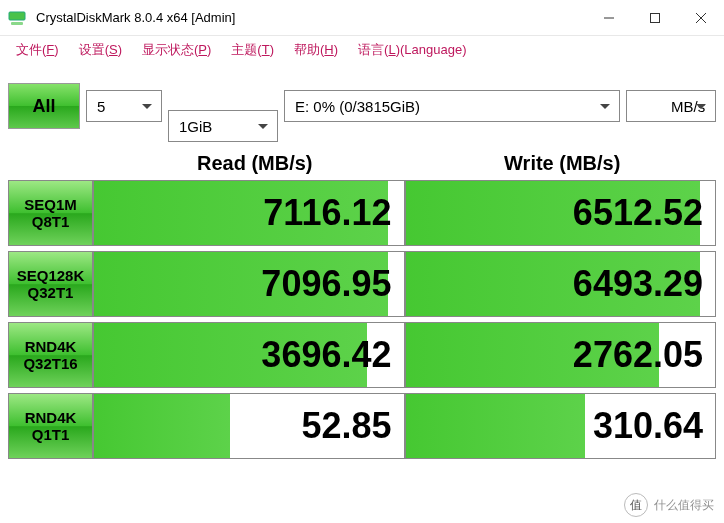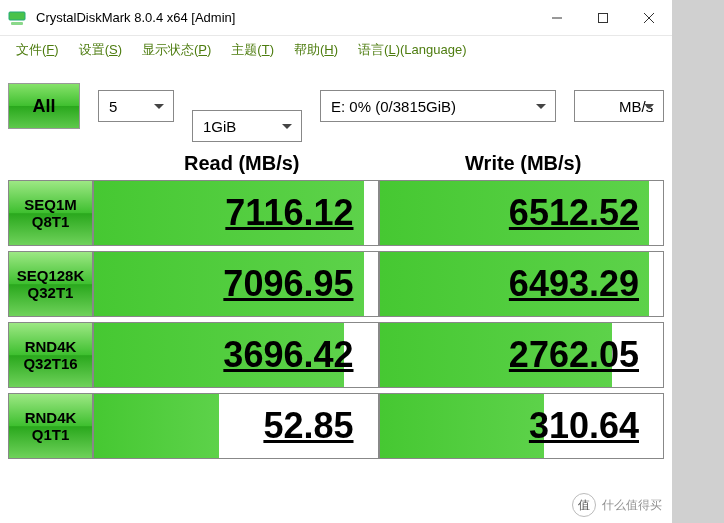--- a/index.html
+++ b/index.html
@@ -1,45 +1,45 @@
 <!DOCTYPE html>
 <html><head>
 <meta charset="utf-8">
 <style>
   html,body{margin:0;padding:0;font-family:"Segoe UI","Microsoft YaHei",Arial,sans-serif;background:#d0d0d0;}
-  .window{width:672px;height:523px;background:#fff;box-sizing:border-box;position:relative;}
+  .window{width:724px;height:523px;background:#fff;box-sizing:border-box;position:relative;}
   
   .titlebar{height:36px;display:flex;align-items:center;padding:0 0 0 8px;box-sizing:border-box;background:#fff;border-bottom:1px solid #e8e8e8;}
   .app-icon{width:18px;height:18px;margin-right:10px;}
   .titlebar .title{font-size:13px;color:#000;flex:1;}
   .winbtns{display:flex;height:100%;}
   .winbtn{width:46px;height:100%;display:flex;align-items:center;justify-content:center;color:#555;}
   .winbtn svg{width:10px;height:10px;}
   
   .menubar{height:28px;display:flex;align-items:center;padding:0 6px;gap:0;font-size:13px;background:#fff;}
-  .menuitem{padding:0 10px;line-height:28px;color:#4d7c0f;}
+  .menuitem{padding:0 10px;line-height:28px;color:#be185d;}
   .menuitem u{text-decoration:underline;}
   
-  .toolbar{display:flex;align-items:center;padding:6px 8px;gap:18px;background:#fff;}
+  .toolbar{display:flex;align-items:center;padding:6px 8px;gap:6px;background:#fff;}
   .allbtn{width:70px;height:44px;background:linear-gradient(#86e26a,#3fbf2f 50%,#2aa81d 51%,#5ec94c);border:1px solid #999;display:flex;align-items:center;justify-content:center;font-weight:bold;font-size:18px;color:#000;}
   .select{height:32px;border:1px solid #888;background:#fff;font-size:15px;padding:0 28px 0 10px;position:relative;display:flex;align-items:center;box-sizing:border-box;}
   .select::after{content:"";position:absolute;right:9px;top:50%;margin-top:-2px;border:5px solid transparent;border-top-color:#444;}
   .sel-count{width:76px;}
   .sel-size{width:110px;margin-top:40px;}
   .sel-drive{flex:1;}
   .sel-unit{width:90px;padding-left:44px;}
   
   .headerrow{display:flex;padding:0 8px;margin-top:4px;margin-left:8px;}
   .hdr-gap{width:85px;}
   .hdr{flex:1;text-align:center;font-weight:bold;font-size:20px;}
   
   .rows{padding:0 8px 8px 8px;}
   .row{display:flex;gap:0;margin-top:5px;}
   .row .label{width:85px;height:66px;background:linear-gradient(#9de884,#3ebf2f 50%,#2aa81d 51%,#6fd25b);border:1px solid #888;display:flex;flex-direction:column;align-items:center;justify-content:center;font-weight:bold;color:#000;font-size:15px;line-height:1.15;box-sizing:border-box;}
-  .row .val{flex:1;height:66px;border:1px solid #888;box-sizing:border-box;display:flex;align-items:center;justify-content:flex-end;padding:0 24px;font-weight:bold;font-size:36px;color:#000;background:linear-gradient(to right,#46c832 0%,#5dd24a var(--fill),#ffffff var(--fill),#ffffff 100%);font-family:"Arial Black",Arial,sans-serif;text-decoration:underline;}
+  .row .val{flex:1;height:66px;border:1px solid #888;box-sizing:border-box;display:flex;align-items:center;justify-content:flex-end;padding:0 12px;font-weight:bold;font-size:36px;color:#000;background:linear-gradient(to right,#46c832 0%,#5dd24a var(--fill),#ffffff var(--fill),#ffffff 100%);font-family:"Arial Black",Arial,sans-serif;}
   
   .wm{position:absolute;right:10px;bottom:6px;display:flex;align-items:center;gap:6px;font-size:12px;color:rgba(0,0,0,.45);}
   .wm-circle{width:22px;height:22px;border-radius:50%;background:rgba(255,255,255,.7);border:1px solid #bbb;display:flex;align-items:center;justify-content:center;font-size:12px;color:#555;}
 </style>
 </head>
 <body>
 
 <div class="window">
 
   <div class="titlebar">

